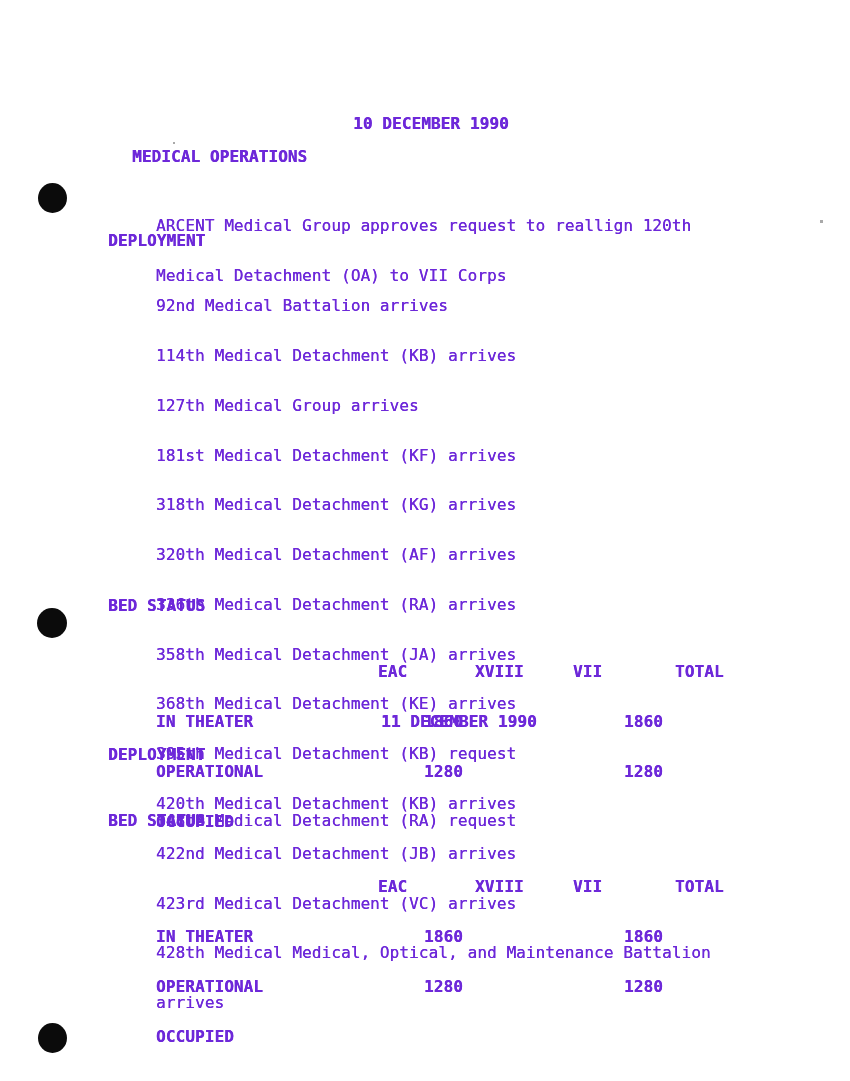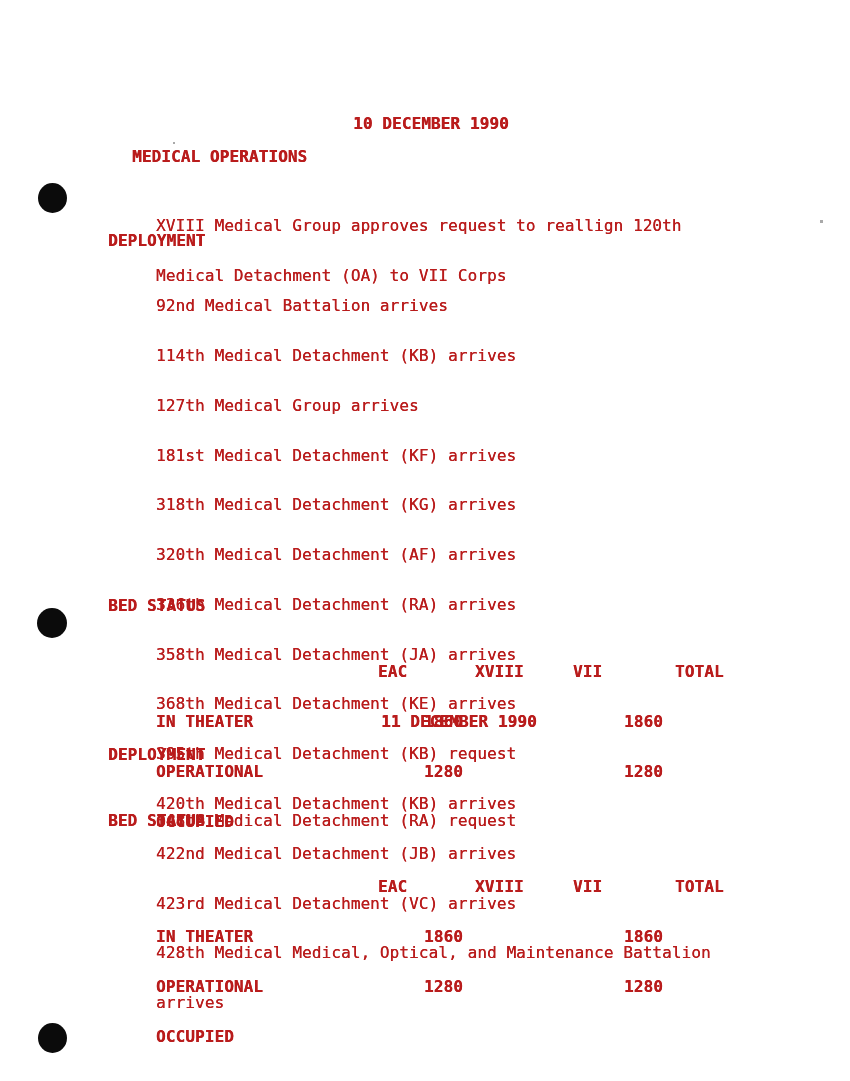--- a/index.html
+++ b/index.html
@@ -7,21 +7,21 @@
     position: relative;
     width: 850px;
     height: 1081px;
     margin: 0 auto;
     background: #ffffff;
     overflow: hidden;
     font-family: "DejaVu Sans Mono", "Liberation Mono", monospace;
     font-size: 16px;
     line-height: 16.6px;
     letter-spacing: 0.1px;
-    color: #b91c1c;
+    color: #6d28d9;
   }
   .abs { position: absolute; white-space: pre; }
   .txt { text-shadow: 0.25px 0 currentColor; }
   .hd  { font-weight: bold; text-shadow: 0.4px 0 currentColor; }
   .line { white-space: pre; height: 16.6px; }
   .hole {
     position: absolute;
     background: #0b0b0b;
     border-radius: 50%;
   }
@@ -40,21 +40,21 @@
   <div class="hole" style="left:38px; top:1023px; width:29px; height:30px;"></div>
 
   <div class="speck" style="left:820px; top:220px; width:3px; height:3px;"></div>
   <div class="speck" style="left:173px; top:142px; width:2px; height:2px;"></div>
 
   <div class="abs hd" style="left:353px; top:116px;">10 DECEMBER 1990</div>
 
   <div class="abs hd" style="left:108px; top:149px;margin-left:24px;">MEDICAL OPERATIONS</div>
 
   <div class="abs" style="left:156px; top:185px;">
-    <div class="line txt">XVIII Medical Group approves request to reallign 120th</div>
+    <div class="line txt">ARCENT Medical Group approves request to reallign 120th</div>
     <div class="line txt">Medical Detachment (OA) to VII Corps</div>
   </div>
 
   <div class="abs hd" style="left:108px; top:233px;">DEPLOYMENT</div>
 
   <div class="abs" style="left:156px; top:265px;">
     <div class="line txt">92nd Medical Battalion arrives</div>
     <div class="line txt">114th Medical Detachment (KB) arrives</div>
     <div class="line txt">127th Medical Group arrives</div>
     <div class="line txt">181st Medical Detachment (KF) arrives</div>

